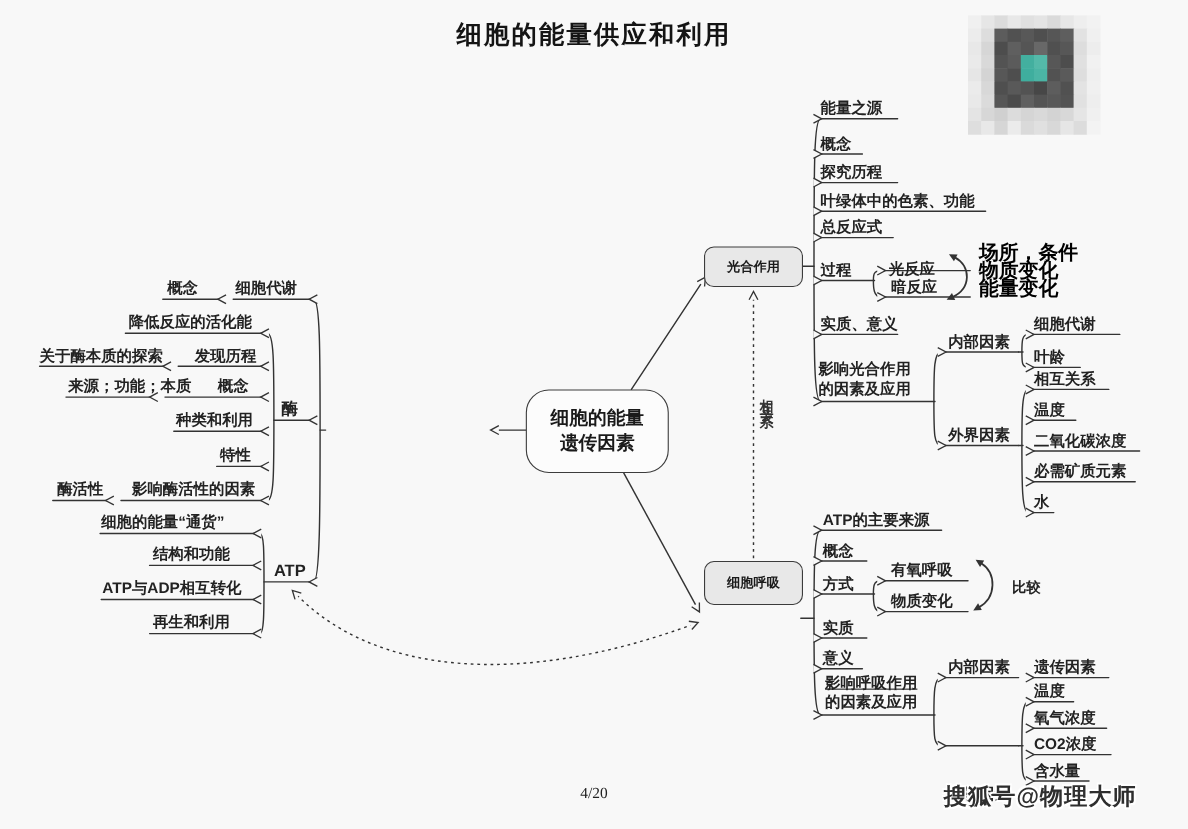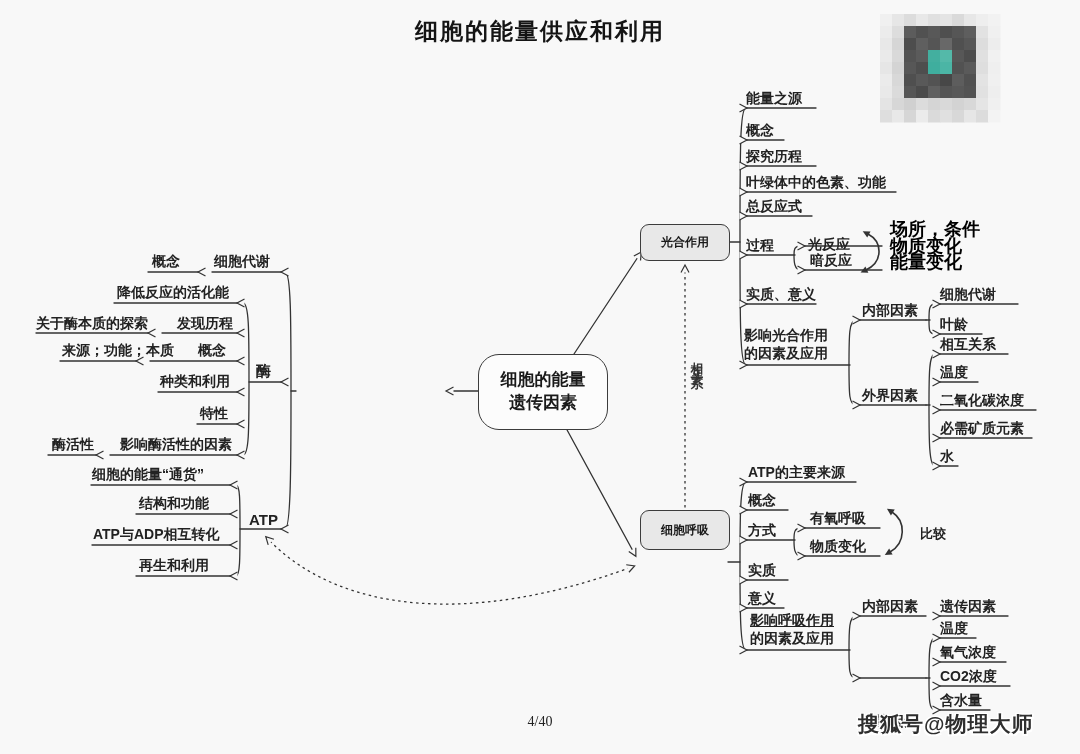--- a/index.html
+++ b/index.html
@@ -308,16 +308,16 @@
   <div class="lbl" style="left:862px;top:598px;">内部因素</div>
   <div class="lbl" style="left:940px;top:598px;">遗传因素</div>
   <div class="lbl" style="left:862px;top:684px;margin-top:29px;">环境因素</div>
   <div class="lbl" style="left:940px;top:620px;">温度</div>
   <div class="lbl" style="left:940px;top:644px;">氧气浓度</div>
   <div class="lbl" style="left:940px;top:668px;">CO2浓度</div>
   <div class="lbl" style="left:940px;top:692px;">含水量</div>
 
   <div class="vlabel" style="left:688px;top:352px;">相互关系</div>
 
-  <div class="pagenum">4/40</div>
+  <div class="pagenum">4/20</div>
   <div class="watermark">搜狐号@物理大师</div>
 
 </div>
 
 </body></html>

